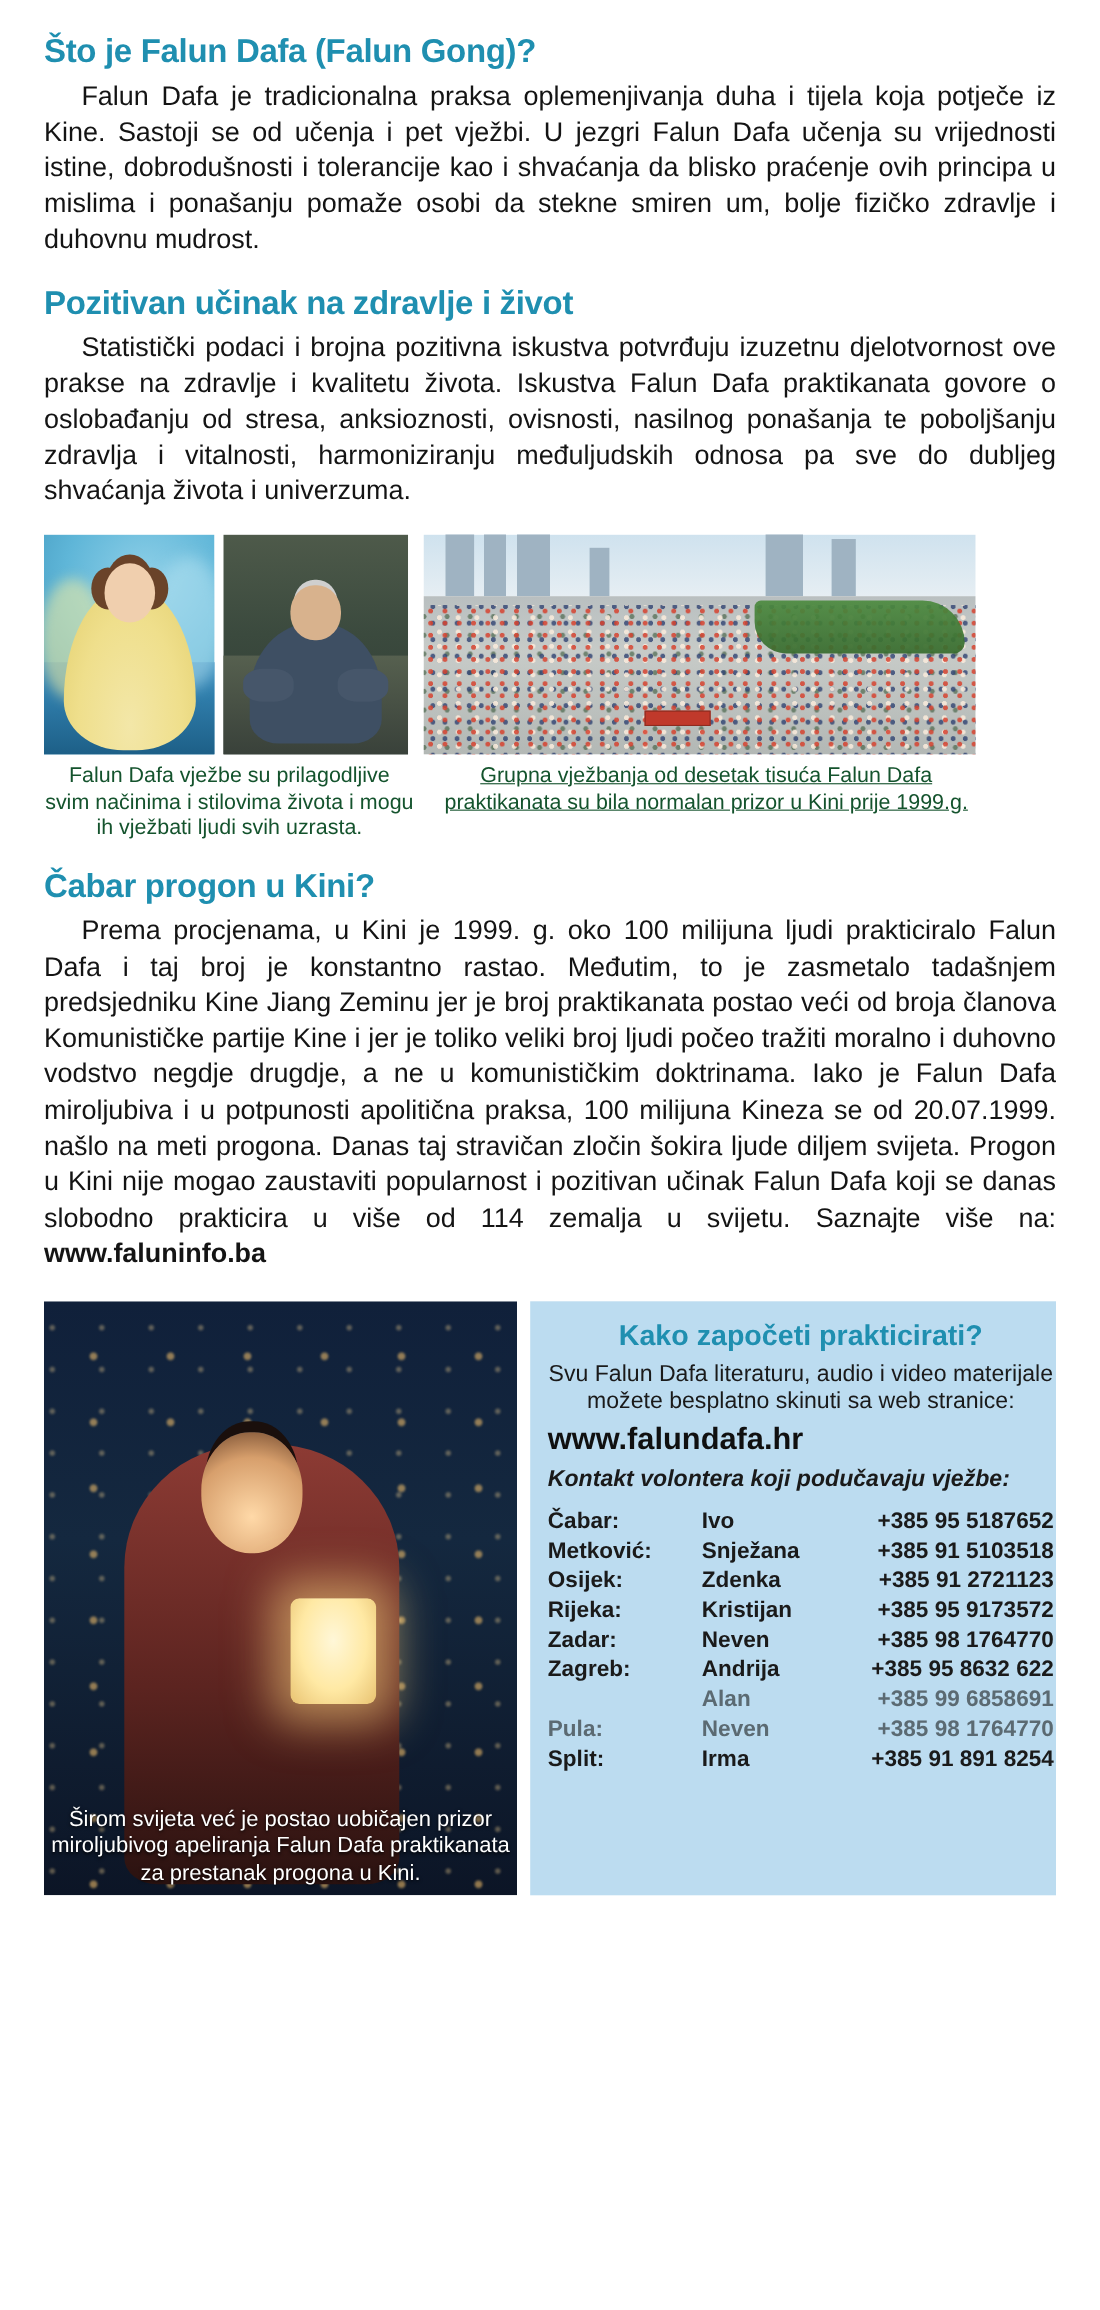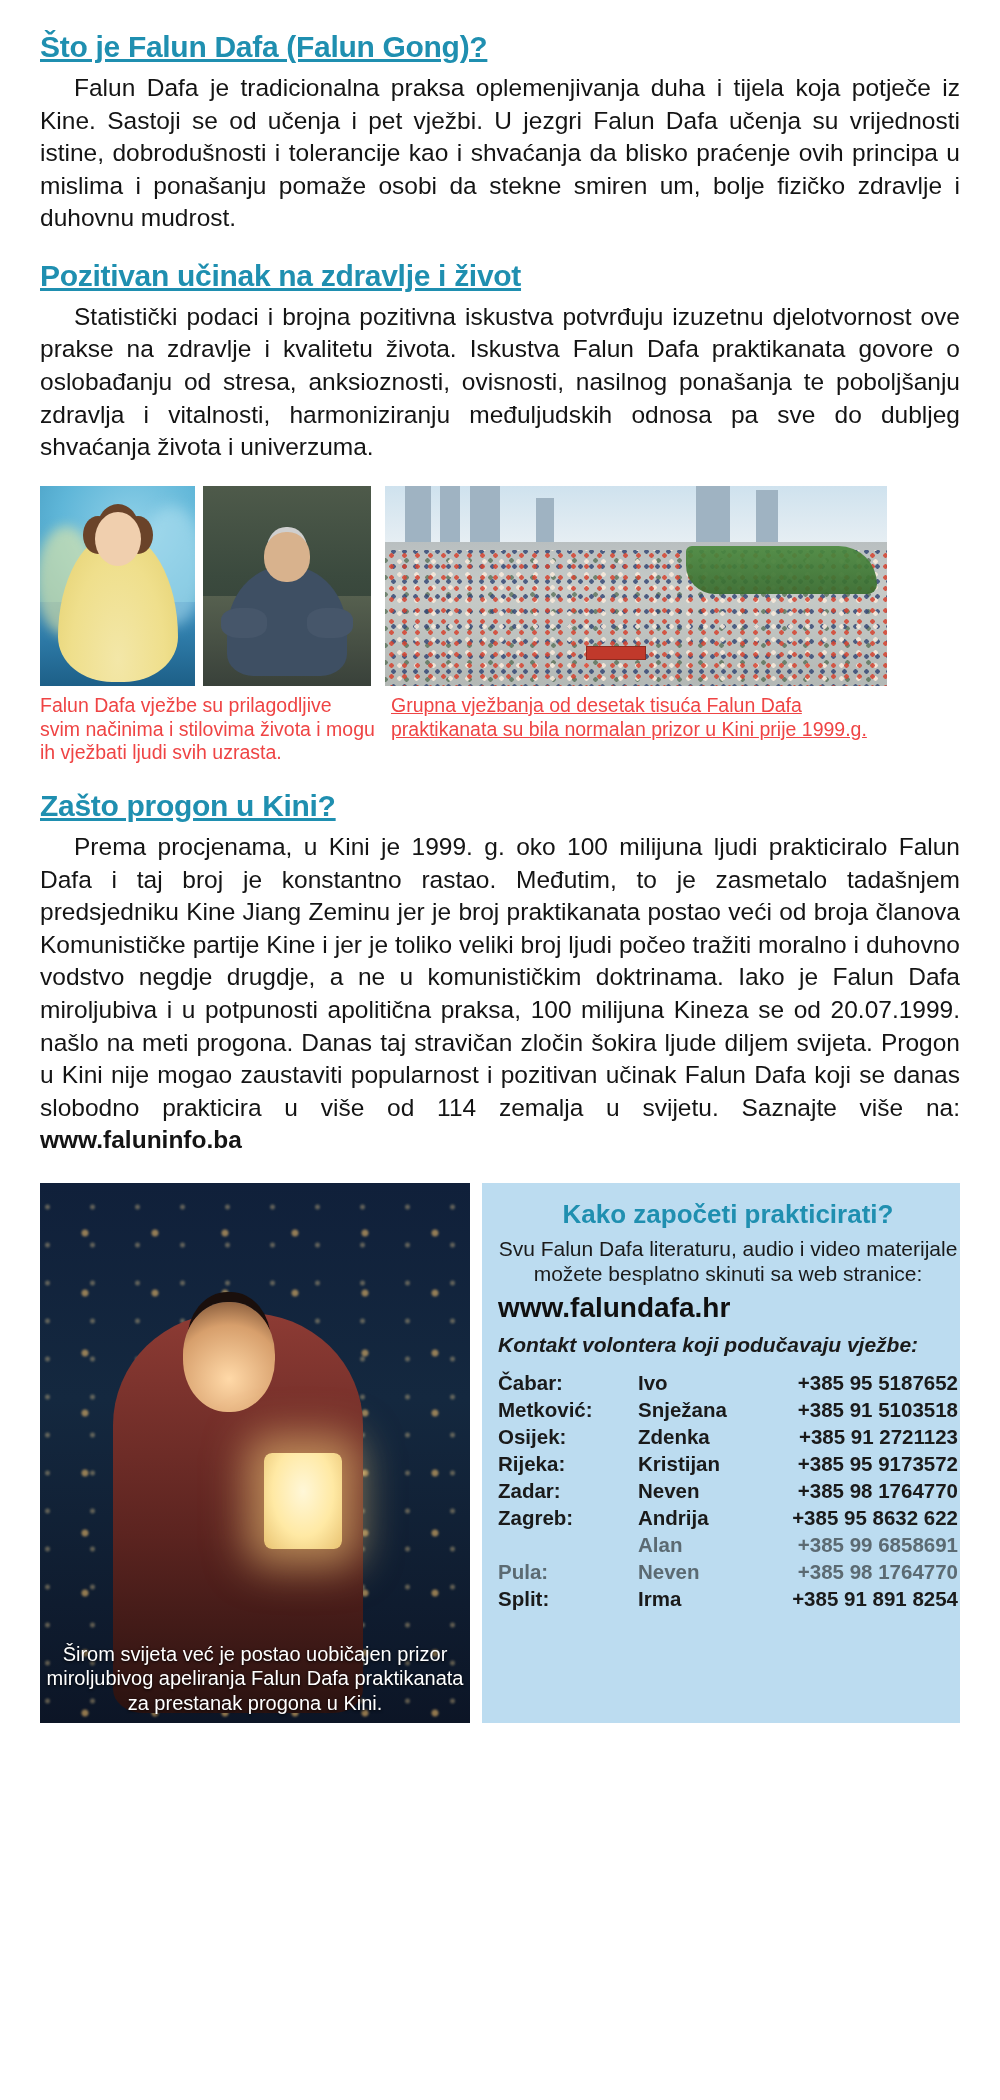--- a/index.html
+++ b/index.html
@@ -21,21 +21,20 @@
     width: 1000px; height: 2100px;
     padding: 30px 40px 20px 40px;
   }
 
   h2.section-title {
     color: #1f8fb0;
     font-size: 30px;
     font-weight: bold;
     margin: 0 0 8px 0;
     letter-spacing: -0.3px;
-    text-decoration: underline;
   }
   h2.section-title.spaced { margin-top: 24px; }
 
   p.body-text {
     font-size: 24.5px;
     line-height: 1.33;
     margin: 0;
     text-align: justify;
     text-indent: 34px;
     color: #141414;
@@ -53,22 +52,23 @@
     overflow: hidden;
     border: 0;
   }
   .ph-girl  { width: 155px; height: 200px; }
   .ph-man   { width: 168px; height: 200px; }
   .ph-group { width: 502px; height: 200px; }
 
   .caption {
     font-size: 19.5px;
     line-height: 1.22;
+    text-align: center;
     margin-top: 8px;
-    color: #ef4444;
+    color: #14532d;
   }
   .cap-left  { width: 337px; }
   .cap-right { width: 502px; text-decoration: underline; }
 
   .captions-row { display: flex; gap: 14px; }
 
   
   .bottom-row {
     display: flex;
     gap: 12px;
@@ -312,21 +312,21 @@
       <div class="green"></div>
       <div class="banner"></div>
     </div>
   </div>
 
   <div class="captions-row">
     <div class="caption cap-left">Falun Dafa vježbe su prilagodljive svim načinima  i stilovima života i mogu ih vježbati ljudi svih uzrasta.</div>
     <div class="caption cap-right">Grupna vježbanja od desetak tisuća Falun Dafa praktikanata su bila normalan prizor u Kini prije 1999.g.</div>
   </div>
 
-  <h2 class="section-title spaced">Zašto progon u Kini?</h2>
+  <h2 class="section-title spaced">Čabar progon u Kini?</h2>
   <p class="body-text"><span>Prema procjenama, u Kini je 1999. g. oko 100 milijuna ljudi prakticiralo Falun Dafa i taj broj je konstantno rastao. Međutim, to je zasmetalo tadašnjem predsjedniku Kine Jiang Zeminu jer je broj praktikanata postao veći od broja članova Komunističke partije Kine i jer je toliko veliki broj ljudi počeo tražiti moralno i duhovno vodstvo negdje drugdje, a ne u komunističkim doktrinama. Iako je Falun Dafa miroljubiva i u potpunosti apolitična praksa, 100 milijuna Kineza se od 20.07.1999. našlo na meti progona. Danas taj stravičan zločin šokira ljude diljem svijeta. Progon u Kini nije mogao zaustaviti popularnost i pozitivan učinak Falun Dafa koji se danas slobodno prakticira u više od 114 zemalja u svijetu. Saznajte više na: </span><a class="link-bold" href="#" style="color:#141414; text-decoration:none;">www.faluninfo.ba</a></p>
 
   <div class="bottom-row">
 
     <div class="vigil-wrap">
       <div class="nightbg"></div>
       <div class="dots"></div>
       <div class="person"></div>
       <div class="face"></div>
       <div class="candle"></div>

